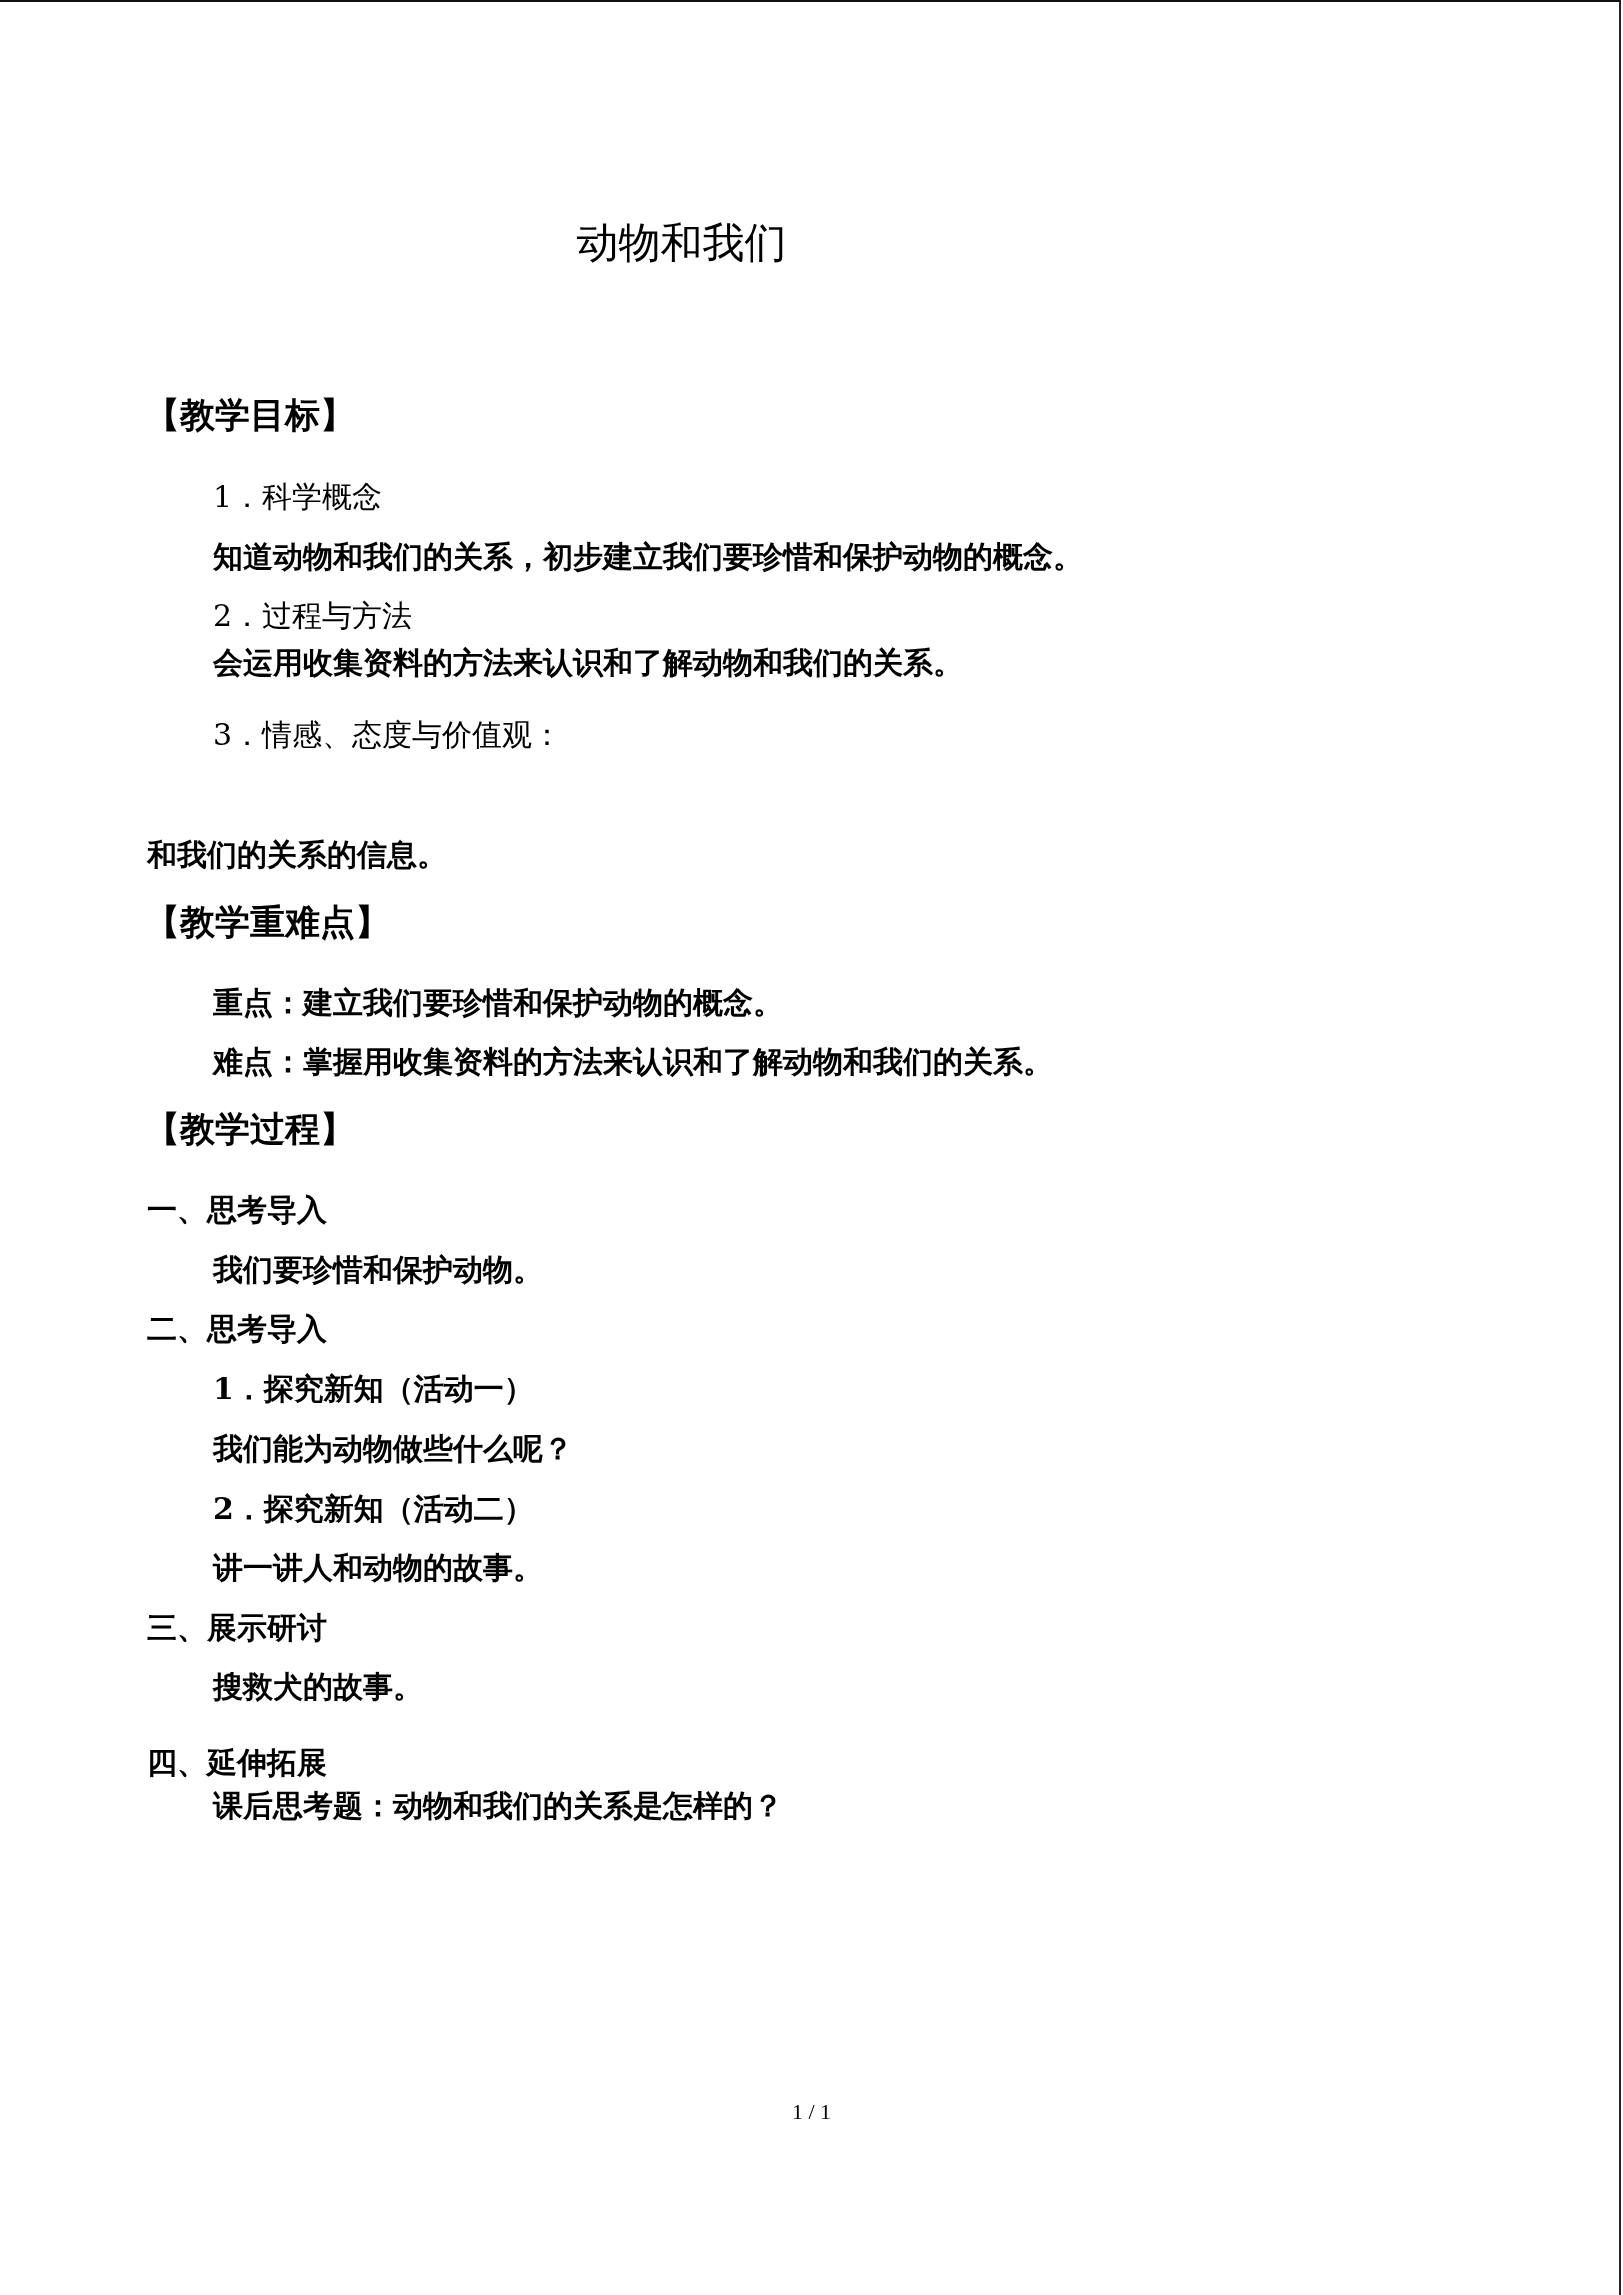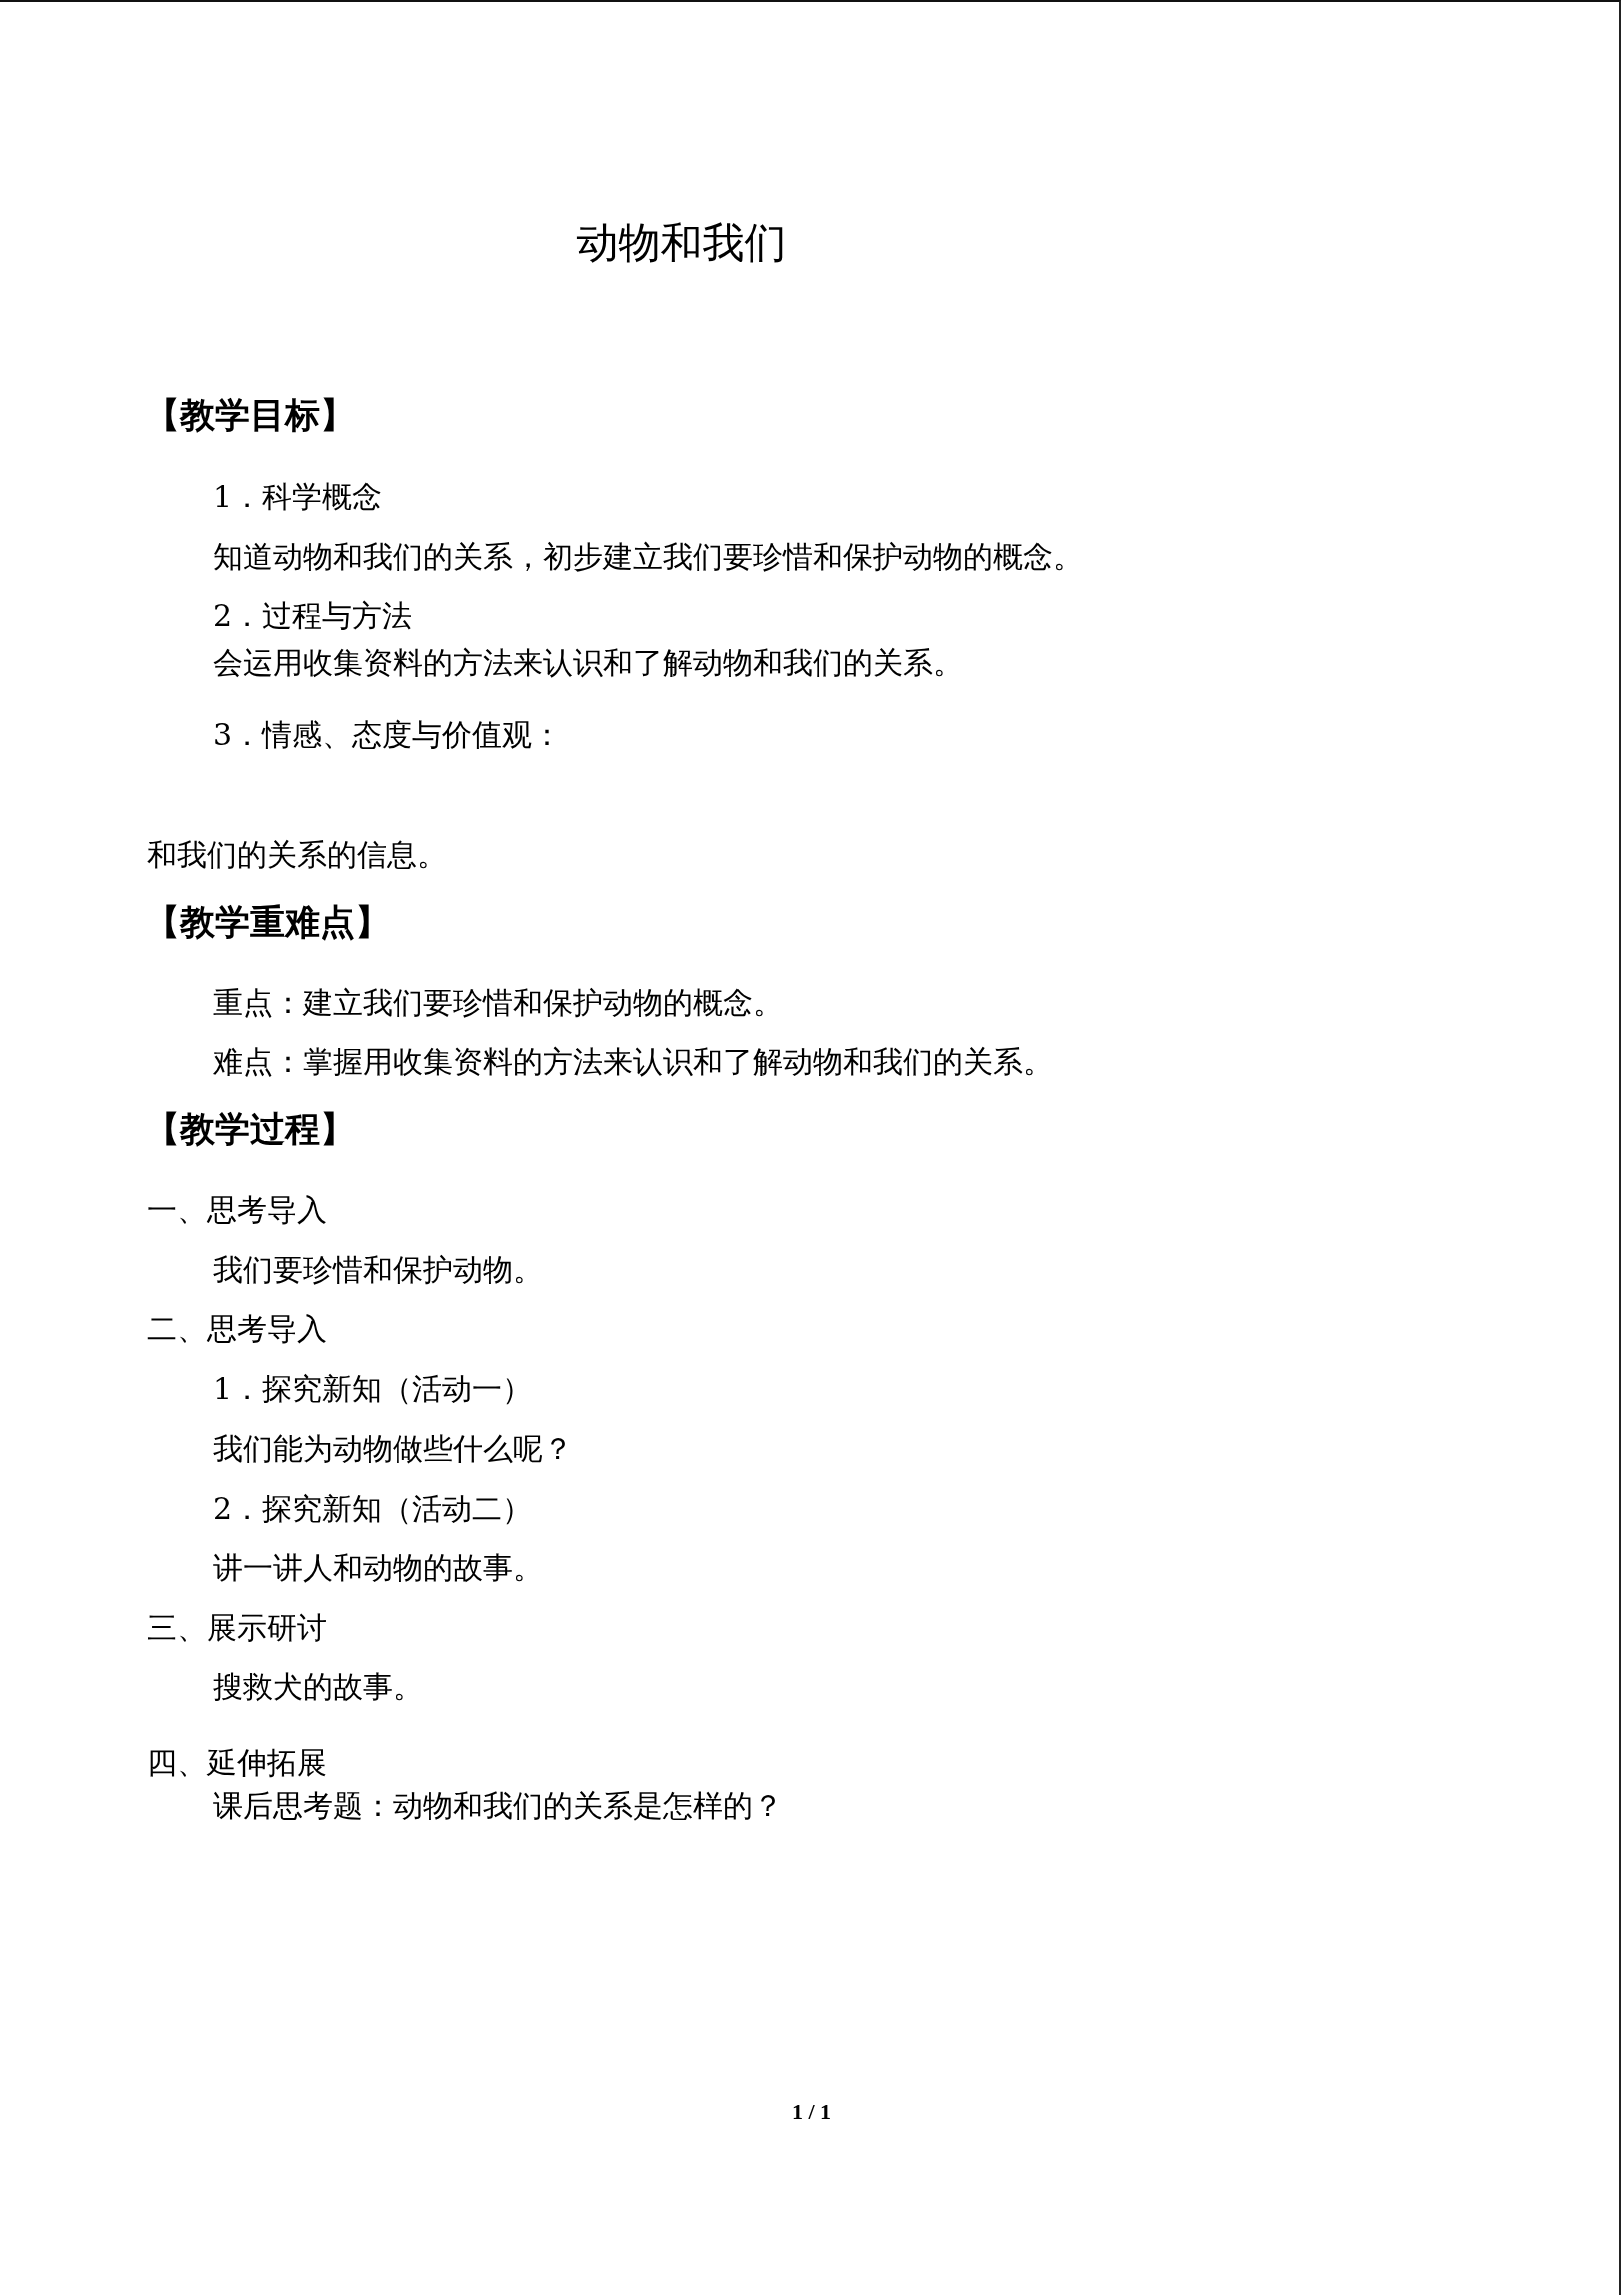--- a/index.html
+++ b/index.html
@@ -2,28 +2,28 @@
 <html style="font-size:11px"><head>
 <meta charset="utf-8">
 <style>
   html, body { margin:0; padding:0; background:#ffffff; }
   body { width:1623px; height:2295px; position:relative; overflow:hidden;
          font-family:"DejaVu Serif","Liberation Serif",serif; color:#000; }
   .page { position:absolute; left:0; top:0; width:1621px; height:2295px;
           border-top:2.7px solid #111; border-right:2px solid #222; box-sizing:border-box; background:#fff; }
   .title { position:absolute; left:0; width:1363px; top:213px; text-align:center;
            font-size:42px; line-height:55px; font-weight:normal; }
-  .line { position:absolute; white-space:nowrap; font-size:30px; line-height:41px; }
+  .line { position:absolute; white-space:nowrap; font-size:30px; line-height:41px;font-weight:bold; }
   .h-section { font-size:35px; line-height:48px; font-weight:bold; left:145px; }
   .sub-bold { font-weight:normal; left:213px; }
   .body { left:213px; }
   .body-wrap { left:147px; }
   .lvl1 { left:147px; }
   .footer { position:absolute; left:0; width:1623px; top:2097px; text-align:center;
-            font-size:22px; font-weight:bold; font-family:"Liberation Serif",serif; }
+            font-size:22px; font-weight:normal; font-family:"Liberation Serif",serif; }
 </style>
 </head>
 <body>
 
 <div class="page">
 
   <div class="title">动物和我们</div>
 
   <div class="line h-section" style="top:389px;">【教学目标】</div>
 

